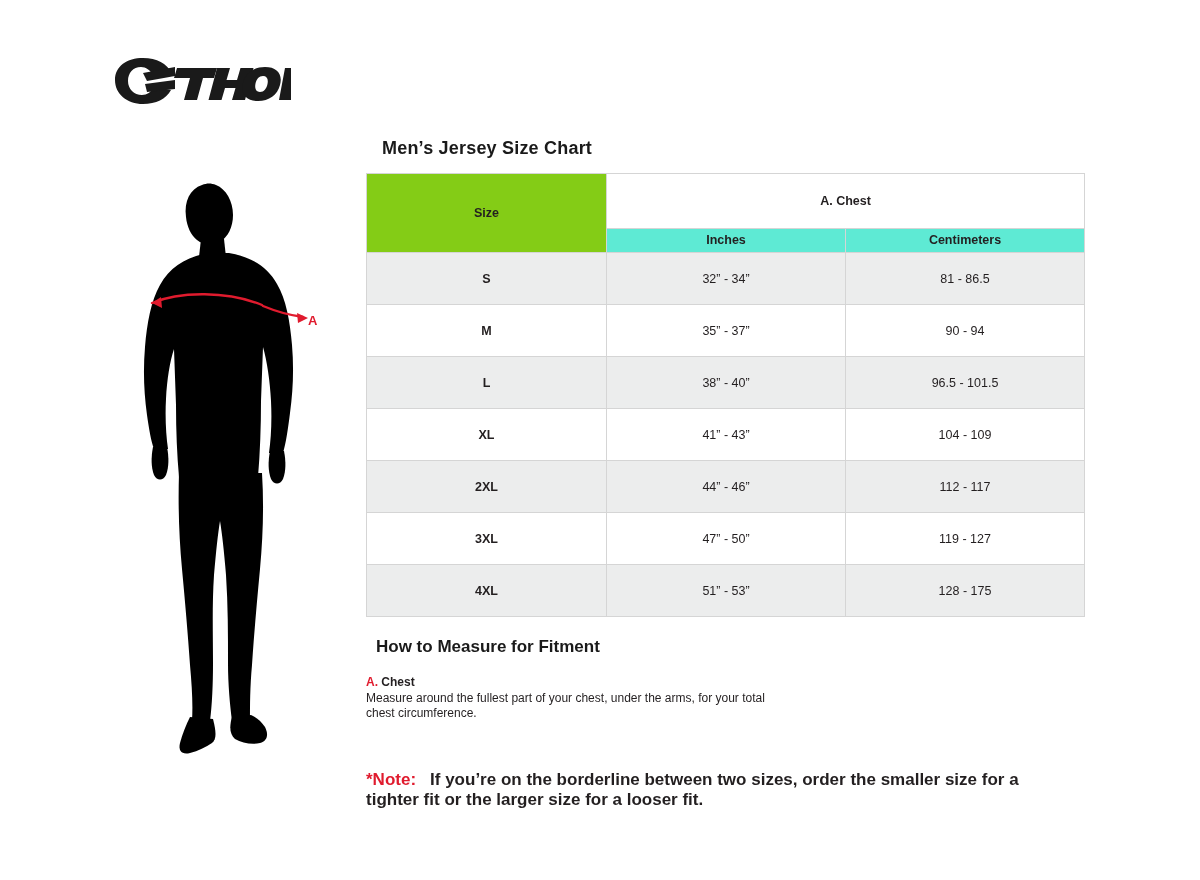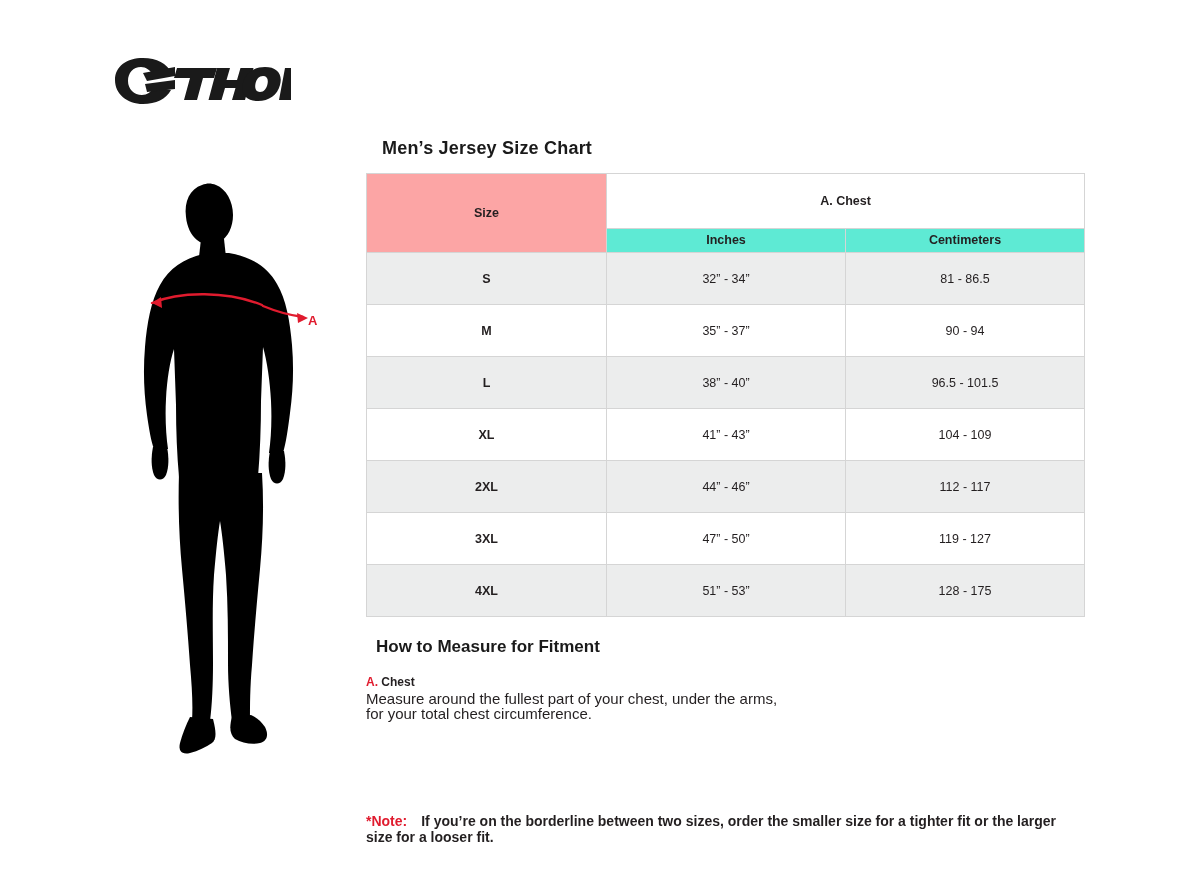--- a/index.html
+++ b/index.html
@@ -74,21 +74,21 @@
     color: #231f20;
     padding: 0;
   }
   .col-size { width: 240px; }
   .col-in   { width: 239px; }
   .col-cm   { width: 239px; }
 
   .hdr-size {
     height: 78px;
     font-weight: bold;
-    background: #fca5a5;
+    background: #84cc16;
     vertical-align: middle;
   }
   .hdr-group {
     height: 48px;
     font-weight: bold;
     font-size: 14px;
     background: #ffffff;
     vertical-align: middle;
   }
   .hdr-sub {
@@ -124,34 +124,33 @@
     top: 675px;
     font-size: 12px;
     font-weight: bold;
   }
   .howto-sub .letter { color: #e01b2e; }
   .howto-body {
     position: absolute;
     left: 366px;
     top: 691px;
     width: 420px;
-    font-size: 15px;
+    font-size: 12px;
     line-height: 15px;
     color: #231f20;
   }
 
   .note {
     position: absolute;
     left: 366px;
     top: 770px;
     width: 700px;
-    font-size: 14px;
-    font-weight: bold;
-    color: #231f20;
-    margin-top: 43px;
+    font-size: 17px;
+    font-weight: bold;
+    color: #231f20;
   }
   .note .note-key { color: #e01b2e; }
   .note .note-text { margin-left: 14px; }
 
   .disclaimer {
     position: absolute;
     left: 113px;
     top: 803px;
     width: 620px;
     font-size: 11px;

